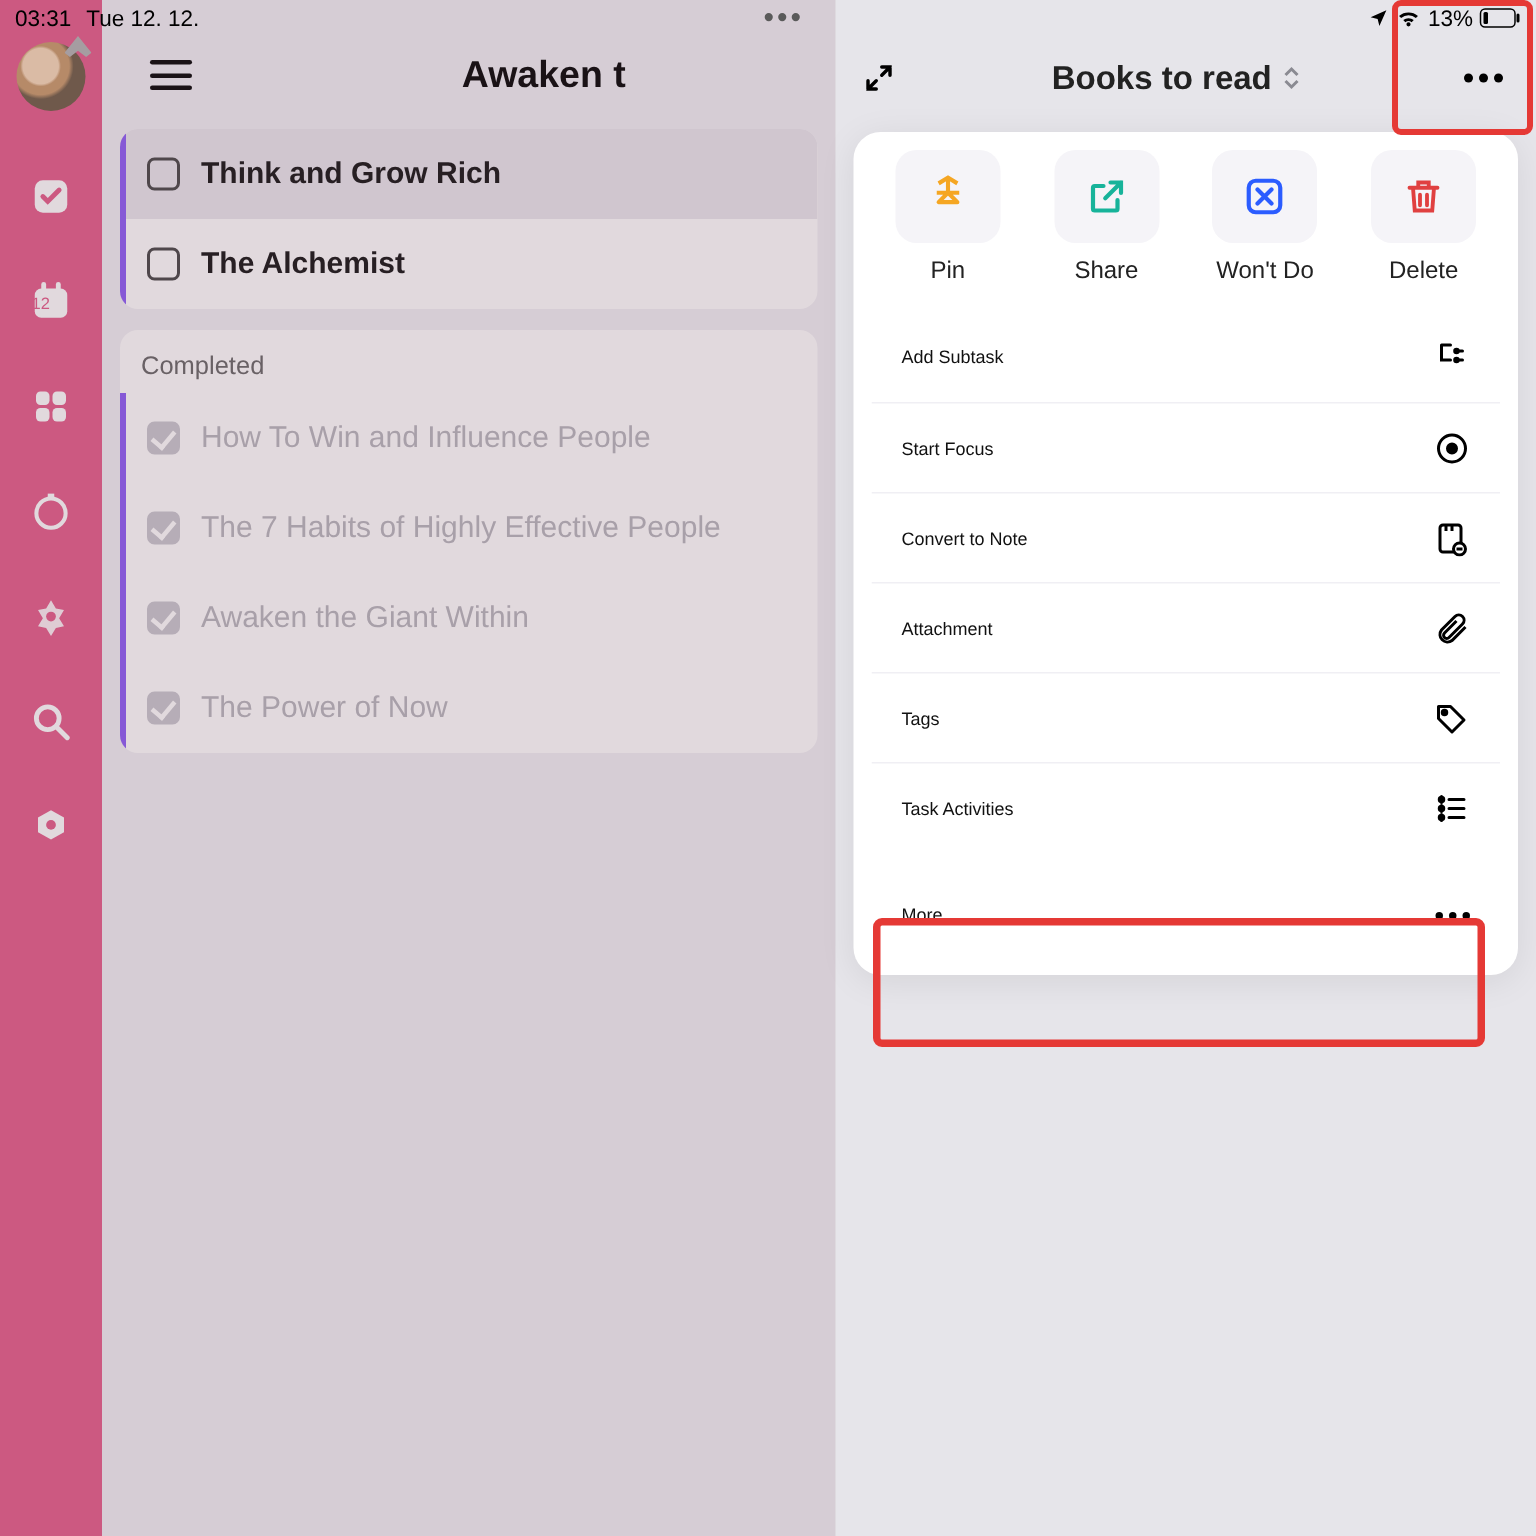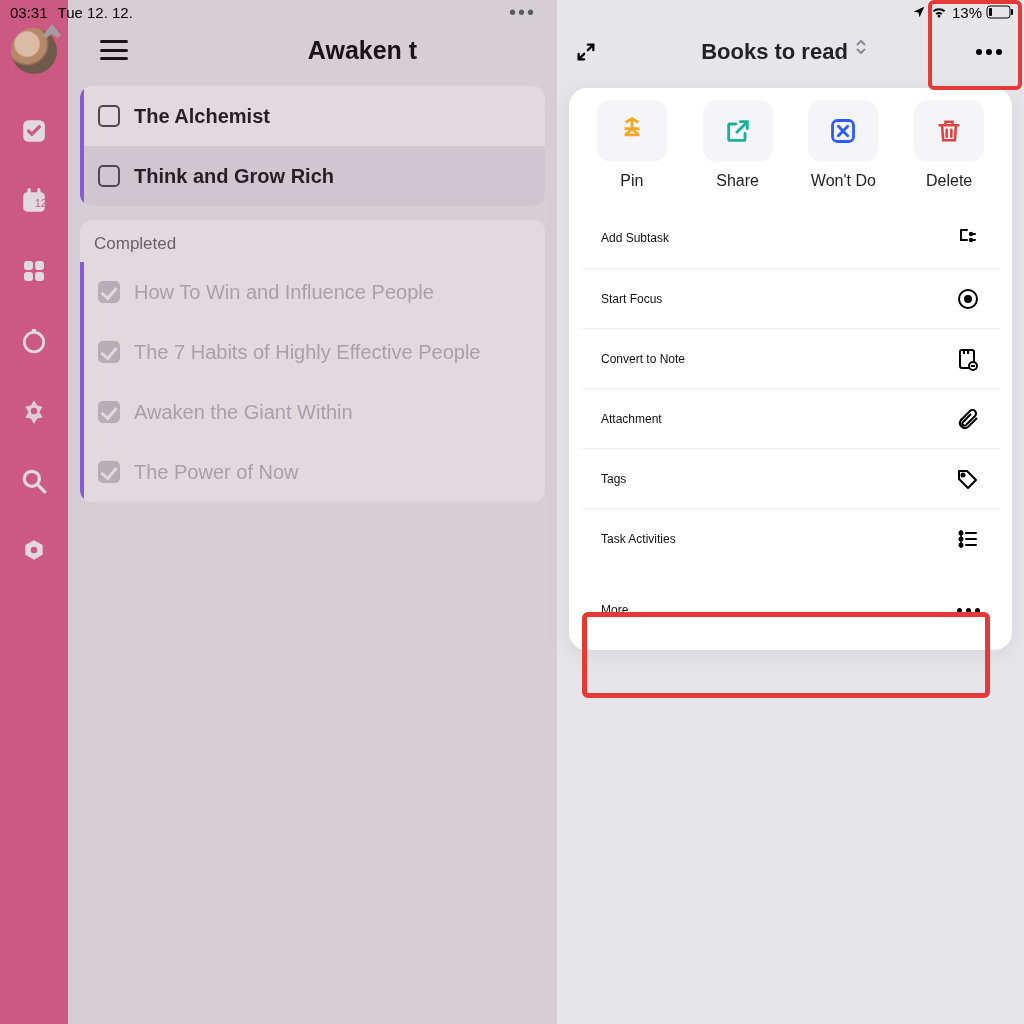--- a/index.html
+++ b/index.html
@@ -37,21 +37,21 @@
   .completed-hd { padding: 14px 14px 8px; font-size: 17px; color: #666; }
   .done-card .row-label { color: #b7b6bd; font-weight: 500; }
 
   
   .dim { position: absolute; top: 0; left: 0; width: 557px; height: 1024px; background: rgba(120, 80, 100, 0.22); pointer-events: none; z-index: 20; }
 
   
   .panel { width: 467px; background: #e6e5ea; flex-shrink: 0; display: flex; flex-direction: column; padding-top: 22px; position: relative; }
   .panel-header { height: 60px; display: flex; align-items: center; padding: 0 18px; }
   .expand-icon { width: 22px; height: 22px; }
-  .panel-title { flex: 1; text-align: center; font-size: 22px; font-weight: 600; color: #222; display: flex; justify-content: center; gap: 6px; }
+  .panel-title { flex: 1; text-align: center; font-size: 22px; font-weight: 600; color: #222; display: flex; align-items: center; justify-content: center; gap: 6px; }
   .dots-btn { width: 34px; height: 24px; display: flex; align-items: center; justify-content: center; gap: 4px; }
   .dots-btn span { width: 6px; height: 6px; background: #000; border-radius: 50%; }
 
   .sheet { background: #fff; border-radius: 18px; margin: 6px 12px; padding: 12px 10px 10px; box-shadow: 0 4px 24px rgba(0,0,0,.08); }
   .action-row { display: flex; justify-content: space-around; }
   .action { display: flex; flex-direction: column; align-items: center; gap: 10px; width: 90px; }
   .action-tile { width: 70px; height: 62px; background: #f5f4f8; border-radius: 14px; display: flex; align-items: center; justify-content: center; }
   .action-label { font-size: 16px; color: #222; }
 
   .menu { background: #fff; border-radius: 16px; margin: 18px 2px 0; overflow: hidden; }
@@ -102,21 +102,21 @@
         <rect x="2" y="2" width="20" height="20" rx="5" fill="#fff"></rect>
         <path d="M7 12l3 3 7-7" stroke="#e55b8a" stroke-width="3" fill="none" stroke-linecap="round"></path>
       </svg>
   </div>
   <div class="rail-icon" style="position:relative">
     <svg width="26" height="26" viewBox="0 0 24 24">
         <rect x="2" y="4" width="20" height="18" rx="4" fill="#fff"></rect>
         <rect x="6" y="0" width="3" height="6" rx="1.5" fill="#fff"></rect>
         <rect x="15" y="0" width="3" height="6" rx="1.5" fill="#fff"></rect>
       </svg>
-    <span style="position:absolute;top:9px;left:0;right:0;text-align:right;font-size:11px;font-weight:400;color:#e55b8a">12</span>
+    <span style="position:absolute;top:9px;left:0;right:0;text-align:left;font-size:11px;font-weight:400;color:#e55b8a">12</span>
   </div>
   <div class="rail-icon">
     <svg width="24" height="24" viewBox="0 0 24 24" fill="#fff">
         <rect x="2" y="2" width="9" height="9" rx="3"></rect>
         <rect x="13" y="2" width="9" height="9" rx="3"></rect>
         <rect x="2" y="13" width="9" height="9" rx="3"></rect>
         <rect x="13" y="13" width="9" height="9" rx="3"></rect>
       </svg>
   </div>
   <div class="rail-icon">
@@ -150,27 +150,27 @@
     <div class="hamburger">
         <div></div>
         <div></div>
         <div></div>
       </div>
     <div class="main-title">Awaken t</div>
   </div>
 
   <div class="list">
     <div class="card active-card">
-      <div class="list-row">
-        <div class="chk"></div>
-        <div class="row-label">The Alchemist</div>
-      </div>
       <div class="list-row sel">
         <div class="chk"></div>
         <div class="row-label">Think and Grow Rich</div>
+      </div>
+      <div class="list-row">
+        <div class="chk"></div>
+        <div class="row-label">The Alchemist</div>
       </div>
     </div>
 
     <div class="card done-card active-card" style="margin-top:14px">
       <div class="completed-hd">Completed</div>
       <div class="list-row">
         <div class="chk done"></div>
         <div class="row-label">How To Win and Influence People</div>
       </div>
       <div class="list-row">

